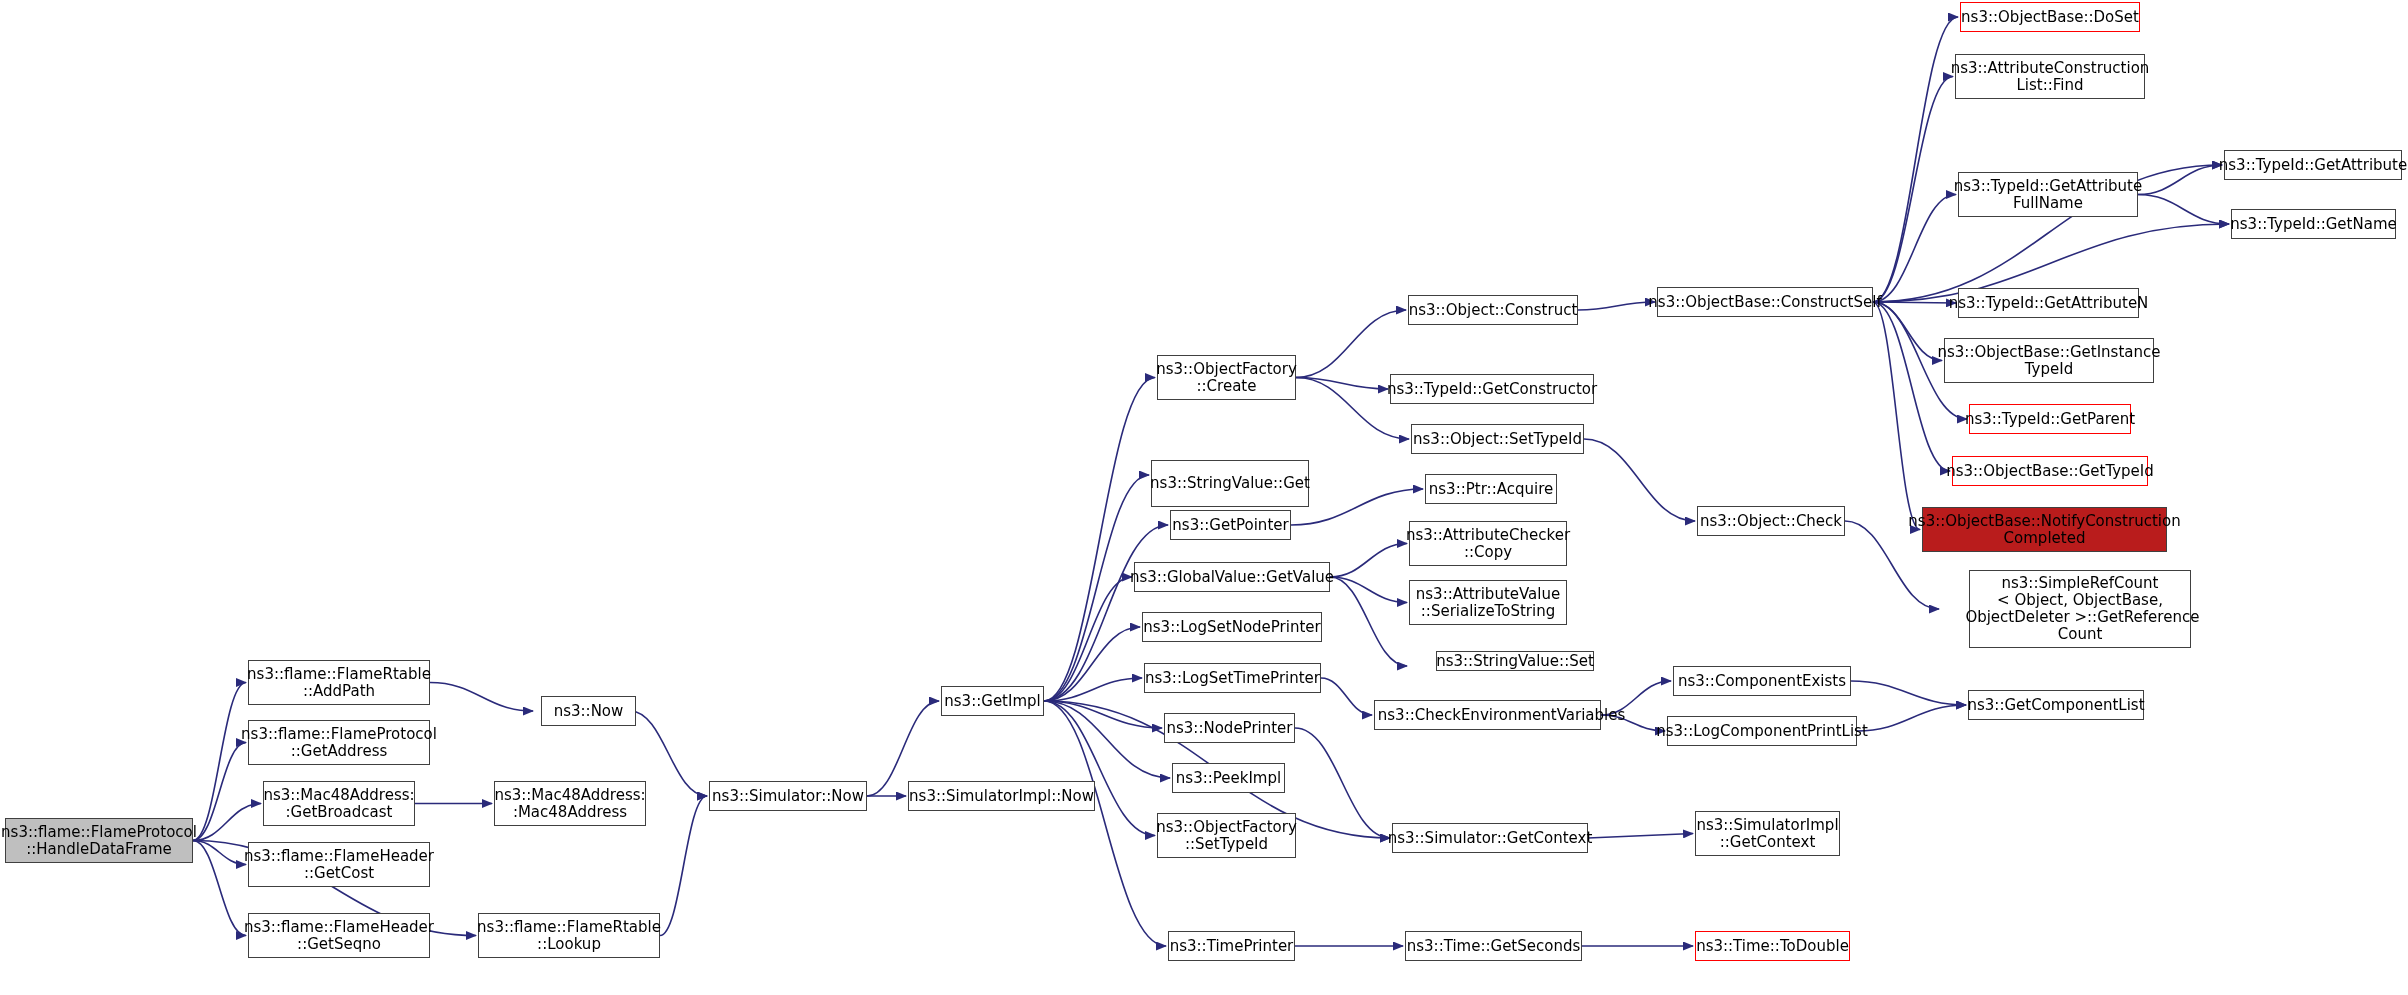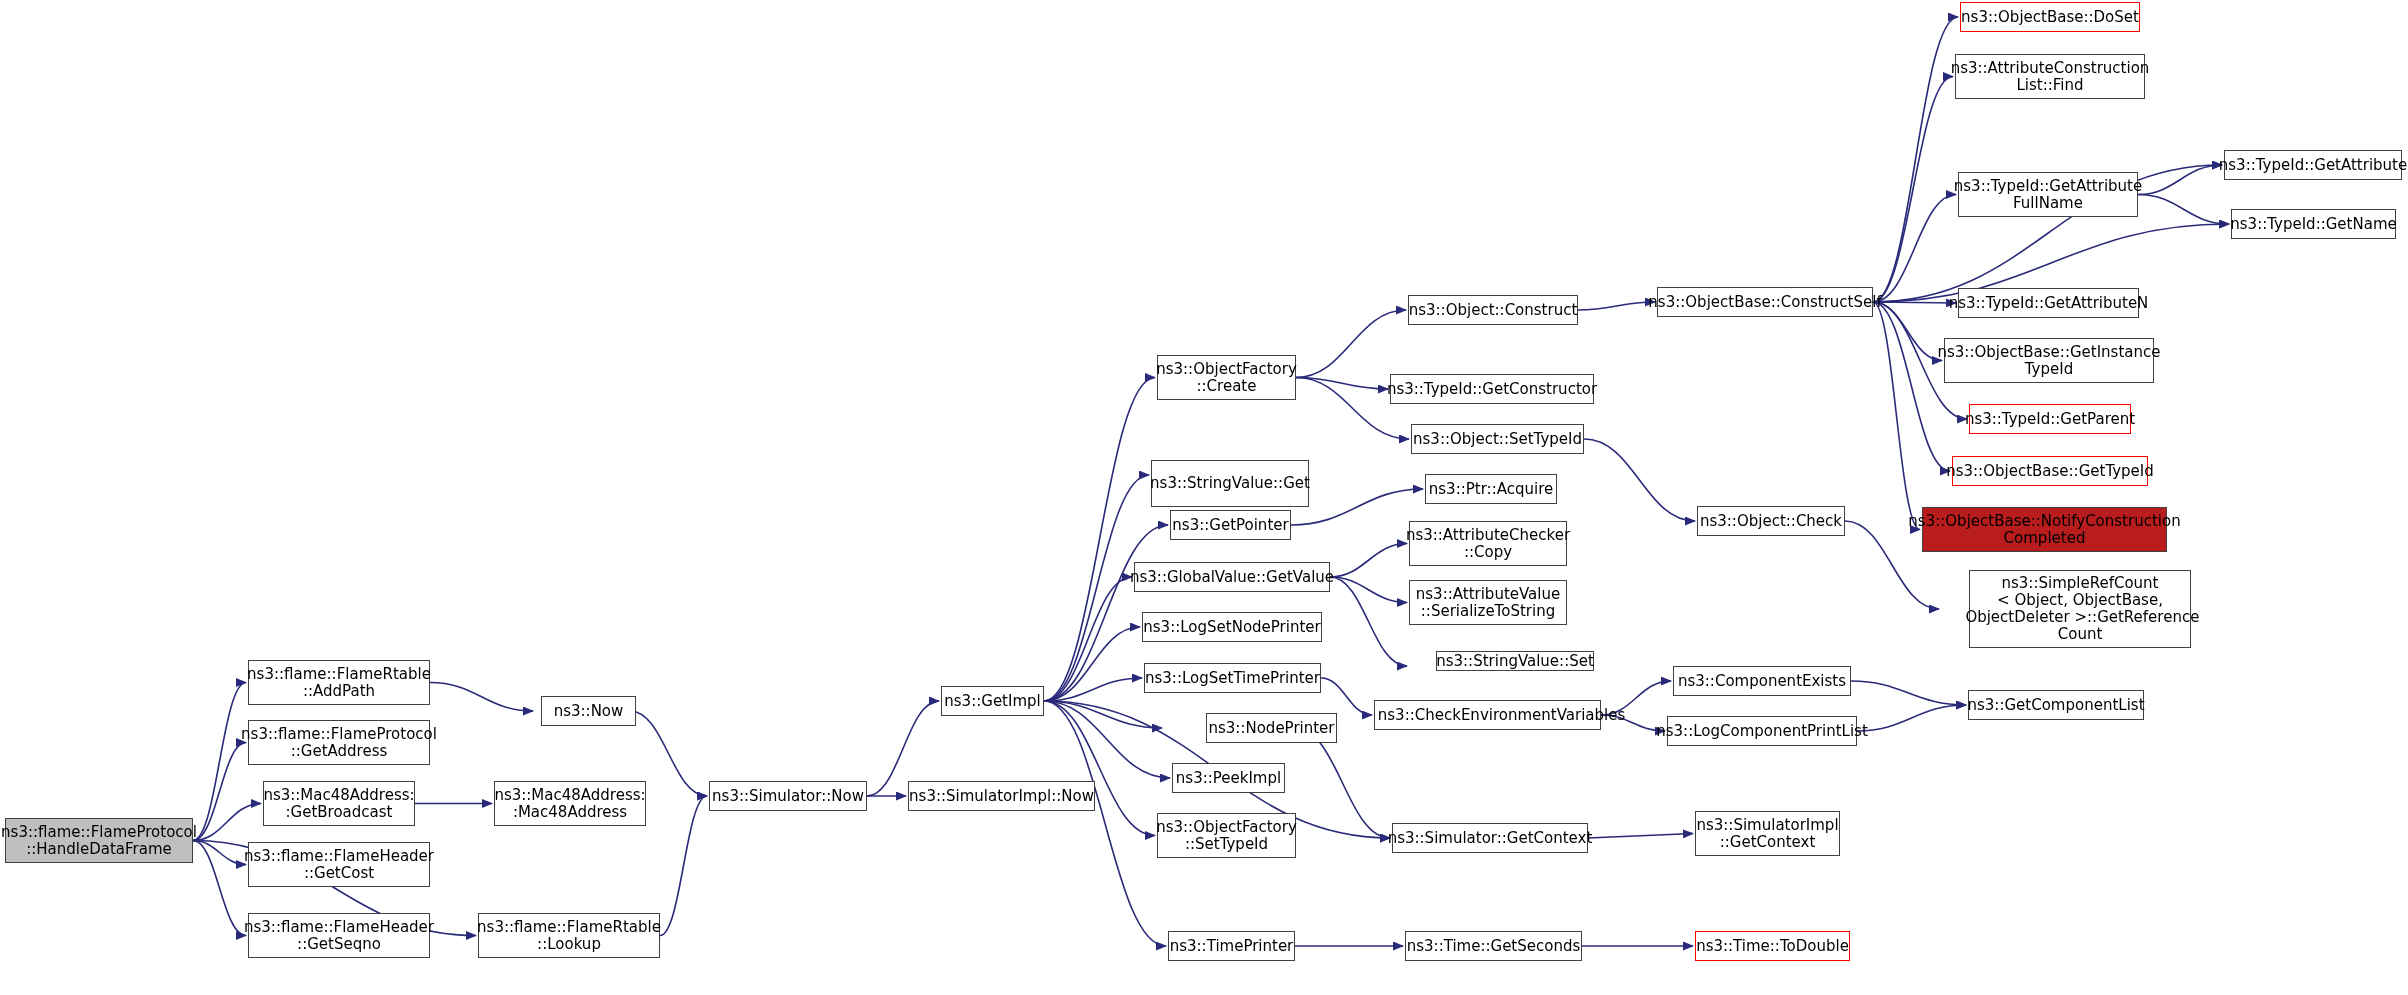--- a/index.html
+++ b/index.html
@@ -127,21 +127,21 @@
       <div class="node" style="left: 709px; top: 781px; width: 158px; height: 30px;">ns3::Simulator::Now</div>
       <div class="node" style="left: 908px; top: 781px; width: 187px; height: 30px;">ns3::SimulatorImpl::Now</div>
       <div class="node" style="left: 941px; top: 686px; width: 103px; height: 30px;">ns3::GetImpl</div>
       <div class="node" style="left: 1157px; top: 355px; width: 139px; height: 45px;">ns3::ObjectFactory
 ::Create</div>
       <div class="node" style="left: 1151px; top: 460px; width: 158px; height: 47px;">ns3::StringValue::Get</div>
       <div class="node" style="left: 1170px; top: 510px; width: 121px; height: 30px;">ns3::GetPointer</div>
       <div class="node" style="left: 1134px; top: 562px; width: 196px; height: 30px;">ns3::GlobalValue::GetValue</div>
       <div class="node" style="left: 1142px; top: 612px; width: 180px; height: 30px;">ns3::LogSetNodePrinter</div>
       <div class="node" style="left: 1144px; top: 663px; width: 177px; height: 30px;">ns3::LogSetTimePrinter</div>
-      <div class="node" style="left: 1164px; top: 713px; width: 131px; height: 30px; margin-left: 42px;">ns3::NodePrinter</div>
+      <div class="node" style="left: 1164px; top: 713px; width: 131px; height: 30px;">ns3::NodePrinter</div>
       <div class="node" style="left: 1172px; top: 763px; width: 113px; height: 30px;">ns3::PeekImpl</div>
       <div class="node" style="left: 1157px; top: 813px; width: 139px; height: 45px;">ns3::ObjectFactory
 ::SetTypeId</div>
       <div class="node" style="left: 1168px; top: 931px; width: 127px; height: 30px;">ns3::TimePrinter</div>
       <div class="node" style="left: 1408px; top: 295px; width: 170px; height: 30px;">ns3::Object::Construct</div>
       <div class="node" style="left: 1390px; top: 374px; width: 204px; height: 30px;">ns3::TypeId::GetConstructor</div>
       <div class="node" style="left: 1411px; top: 424px; width: 173px; height: 30px;">ns3::Object::SetTypeId</div>
       <div class="node" style="left: 1425px; top: 474px; width: 132px; height: 30px;">ns3::Ptr::Acquire</div>
       <div class="node" style="left: 1409px; top: 521px; width: 158px; height: 45px;">ns3::AttributeChecker
 ::Copy</div>

